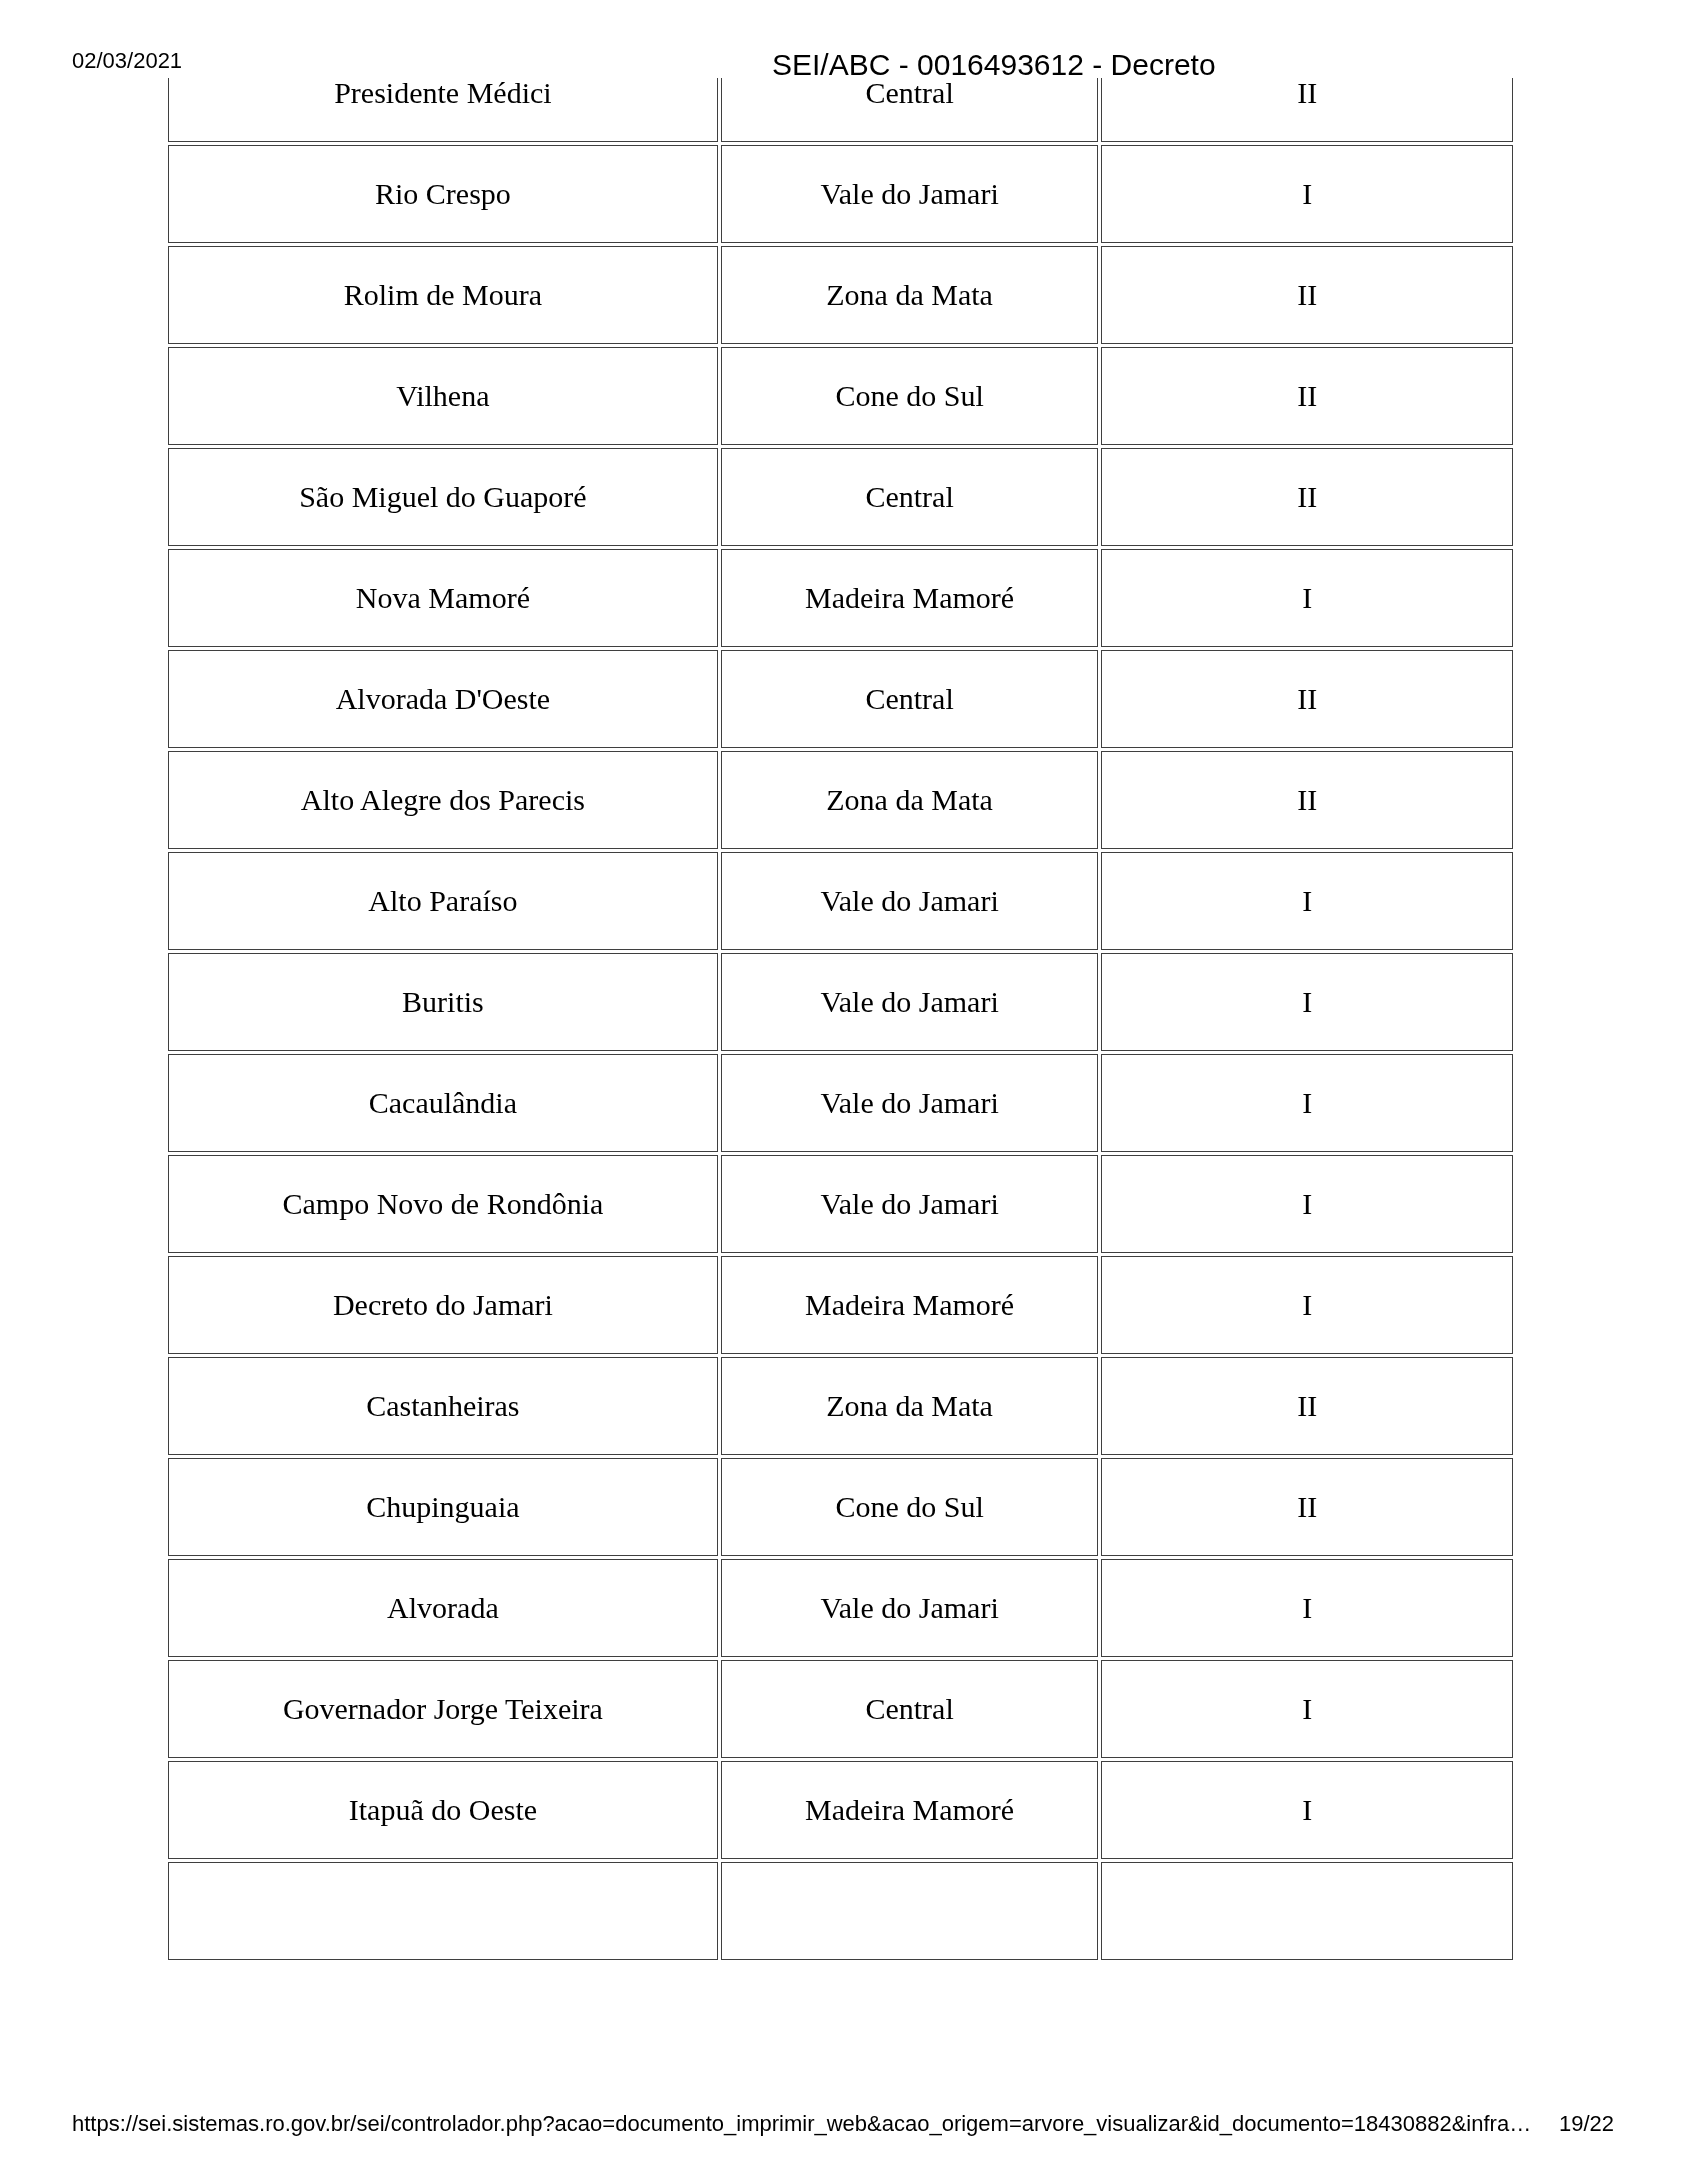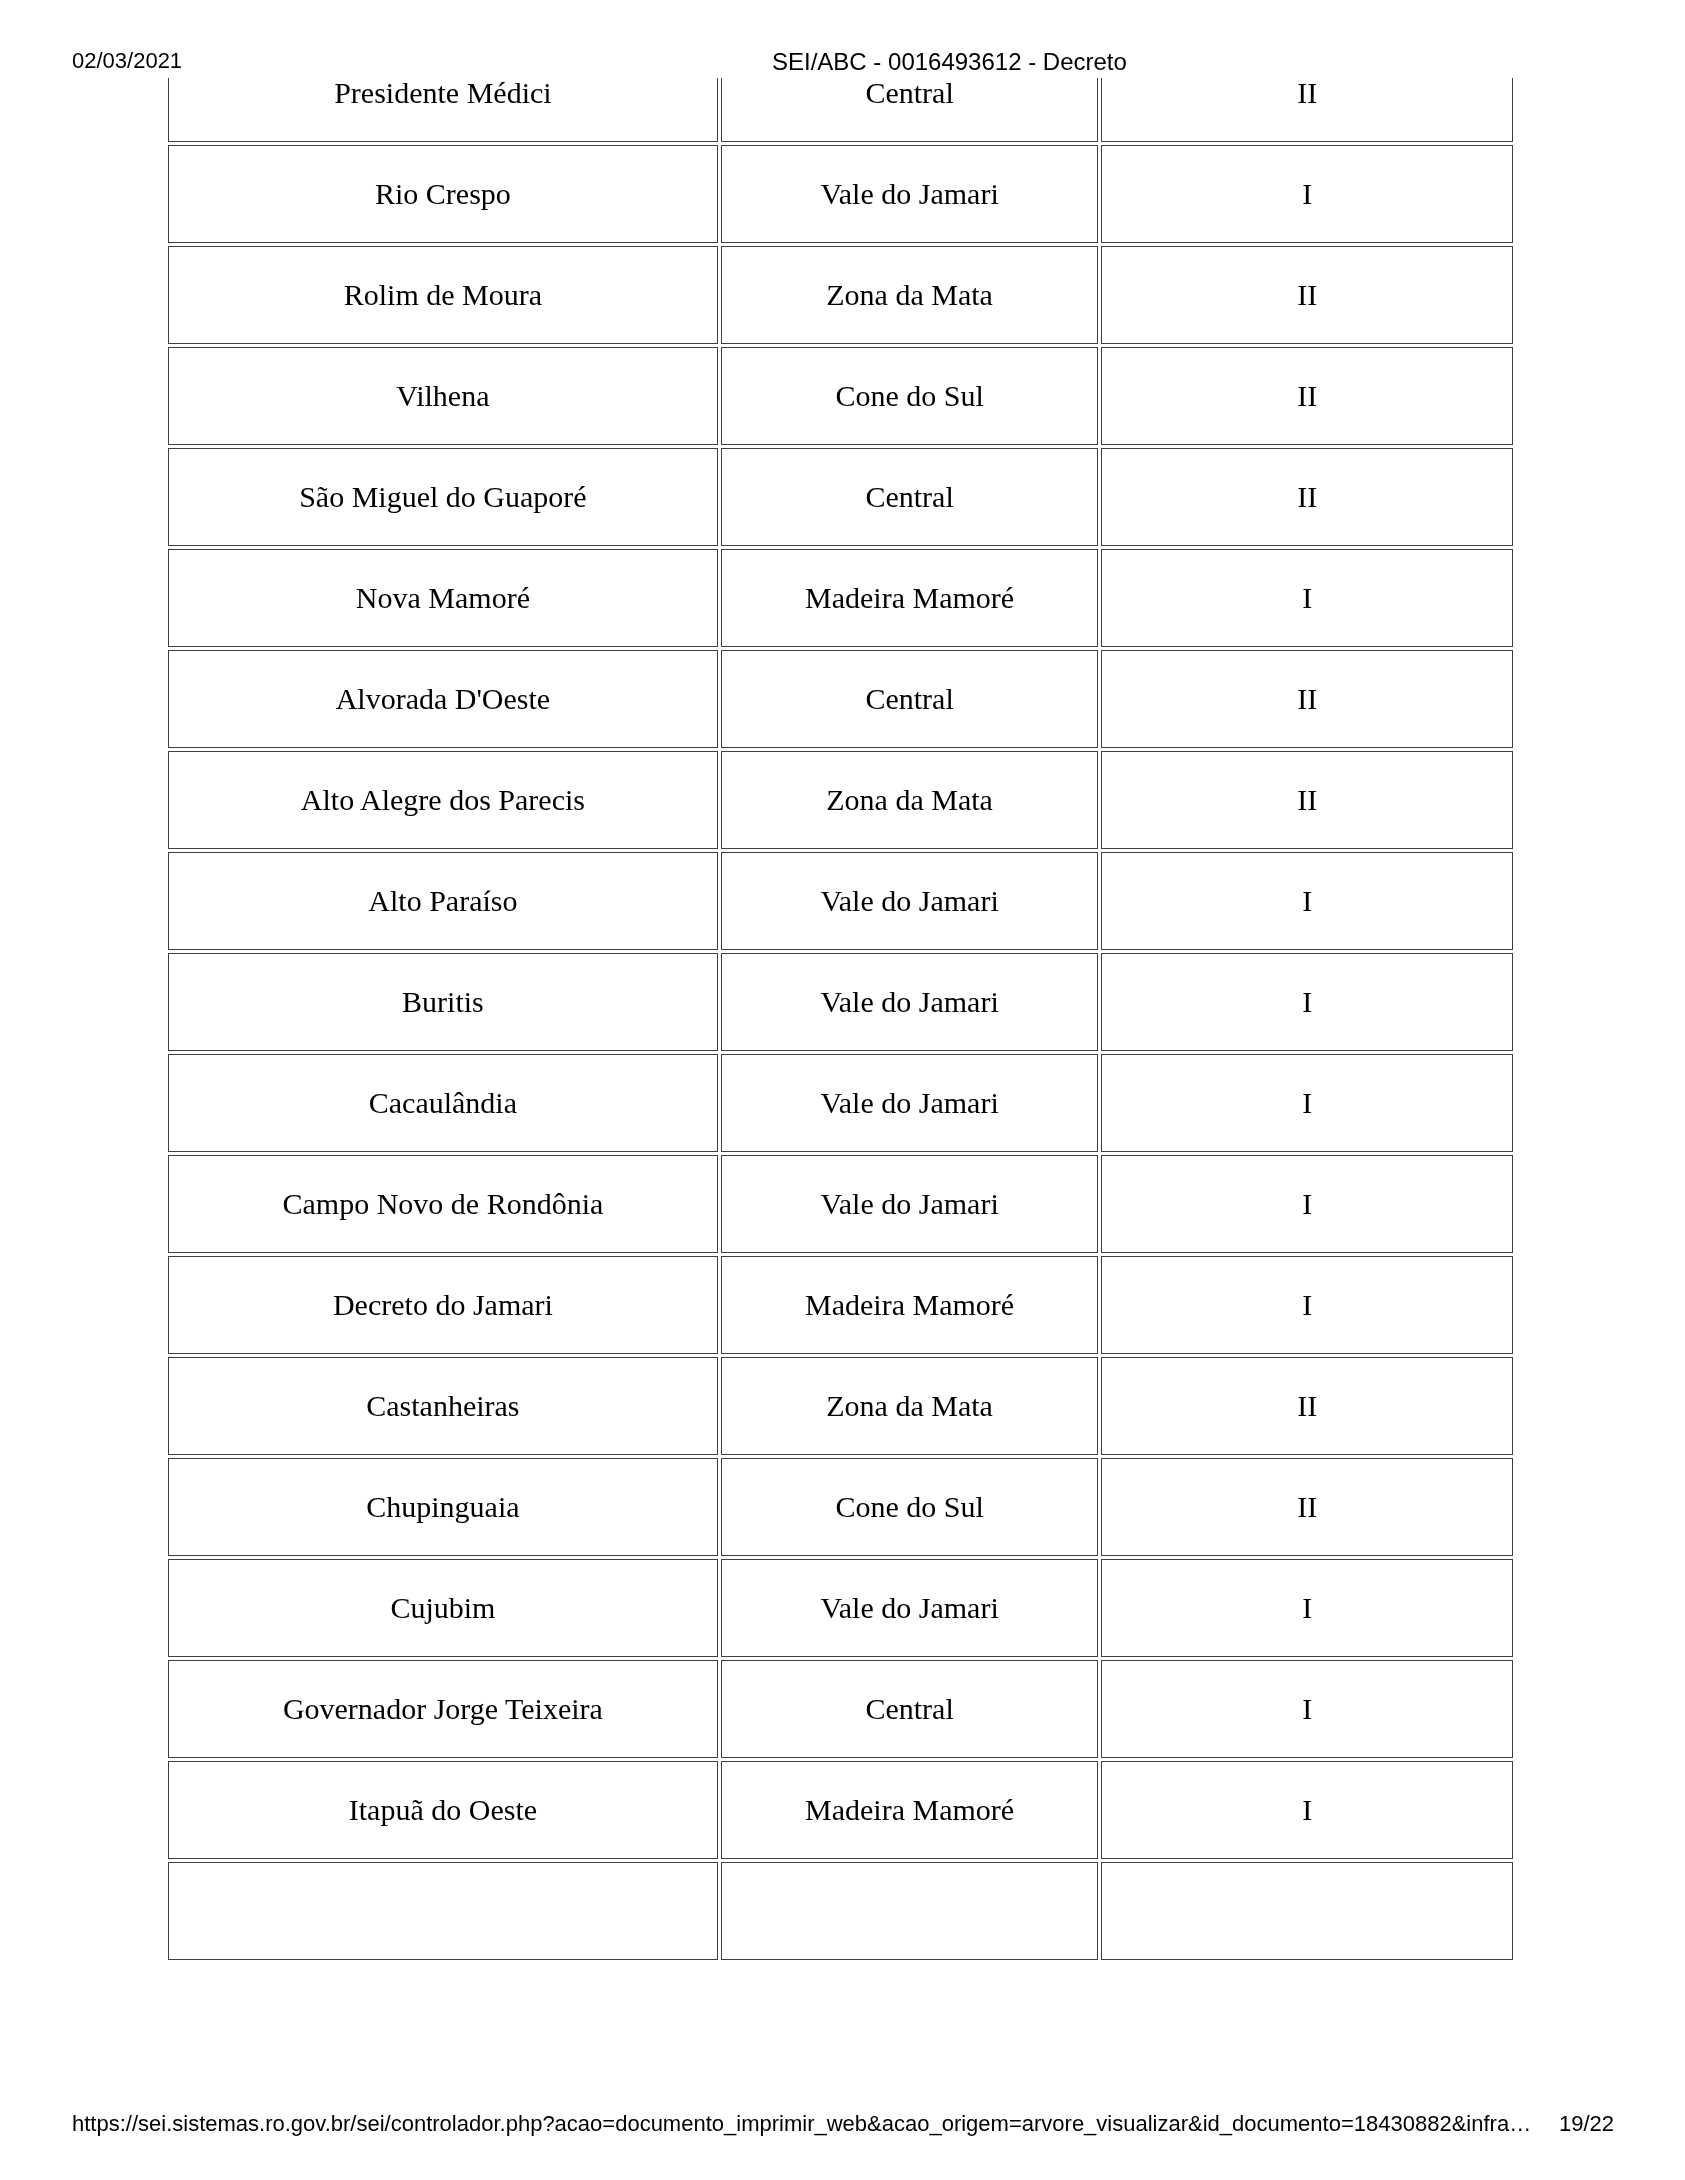--- a/index.html
+++ b/index.html
@@ -16,21 +16,21 @@
     position: absolute;
     left: 72px;
     top: 48px;
     font-size: 22px;
     white-space: nowrap;
   }
   .print-header-title {
     position: absolute;
     left: 772px;
     top: 48px;
-    font-size: 24px;
+    font-size: 30px;
     white-space: nowrap;
   }
   .table-viewport {
     position: absolute;
     left: 165px;
     top: 78px;
     width: 1356px;
     height: 2017px;
     overflow: hidden;
   }
@@ -155,21 +155,21 @@
           <td>Castanheiras</td>
           <td>Zona da Mata</td>
           <td>II</td>
         </tr>
         <tr>
           <td>Chupinguaia</td>
           <td>Cone do Sul</td>
           <td>II</td>
         </tr>
         <tr>
-          <td>Cujubim</td>
+          <td>Alvorada</td>
           <td>Vale do Jamari</td>
           <td>I</td>
         </tr>
         <tr>
           <td>Governador Jorge Teixeira</td>
           <td>Central</td>
           <td>I</td>
         </tr>
         <tr>
           <td>Itapuã do Oeste</td>

